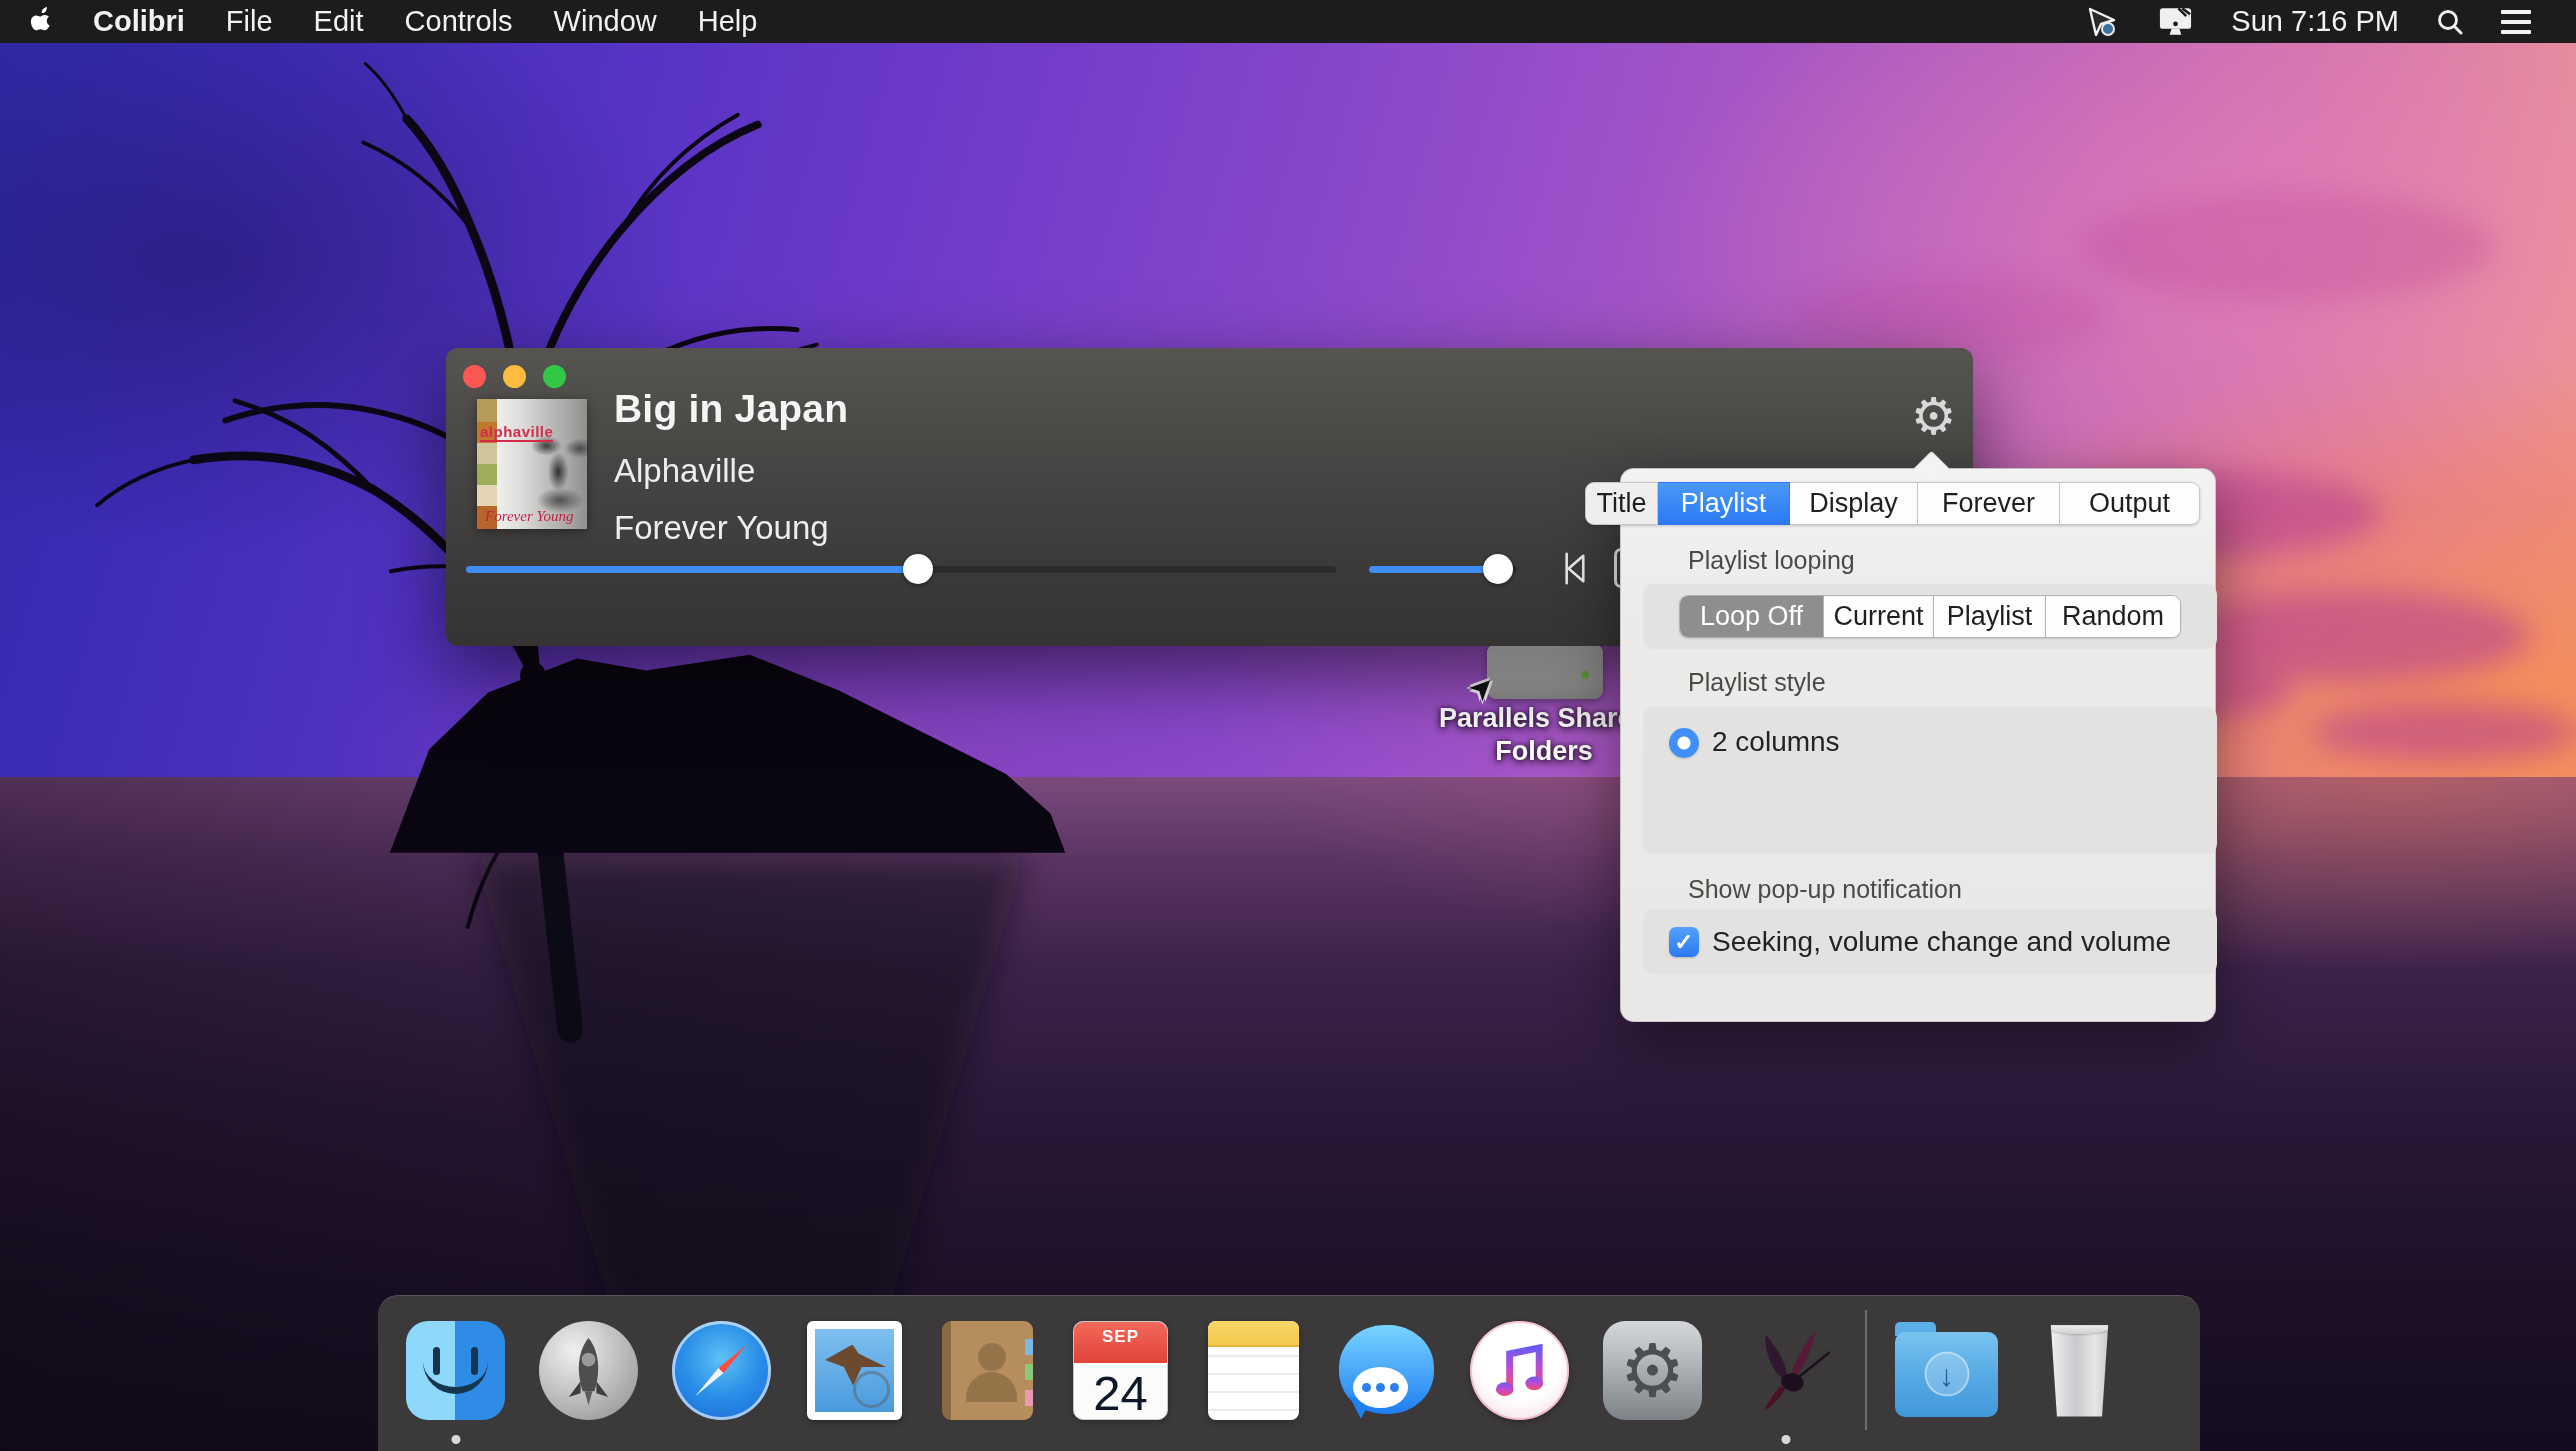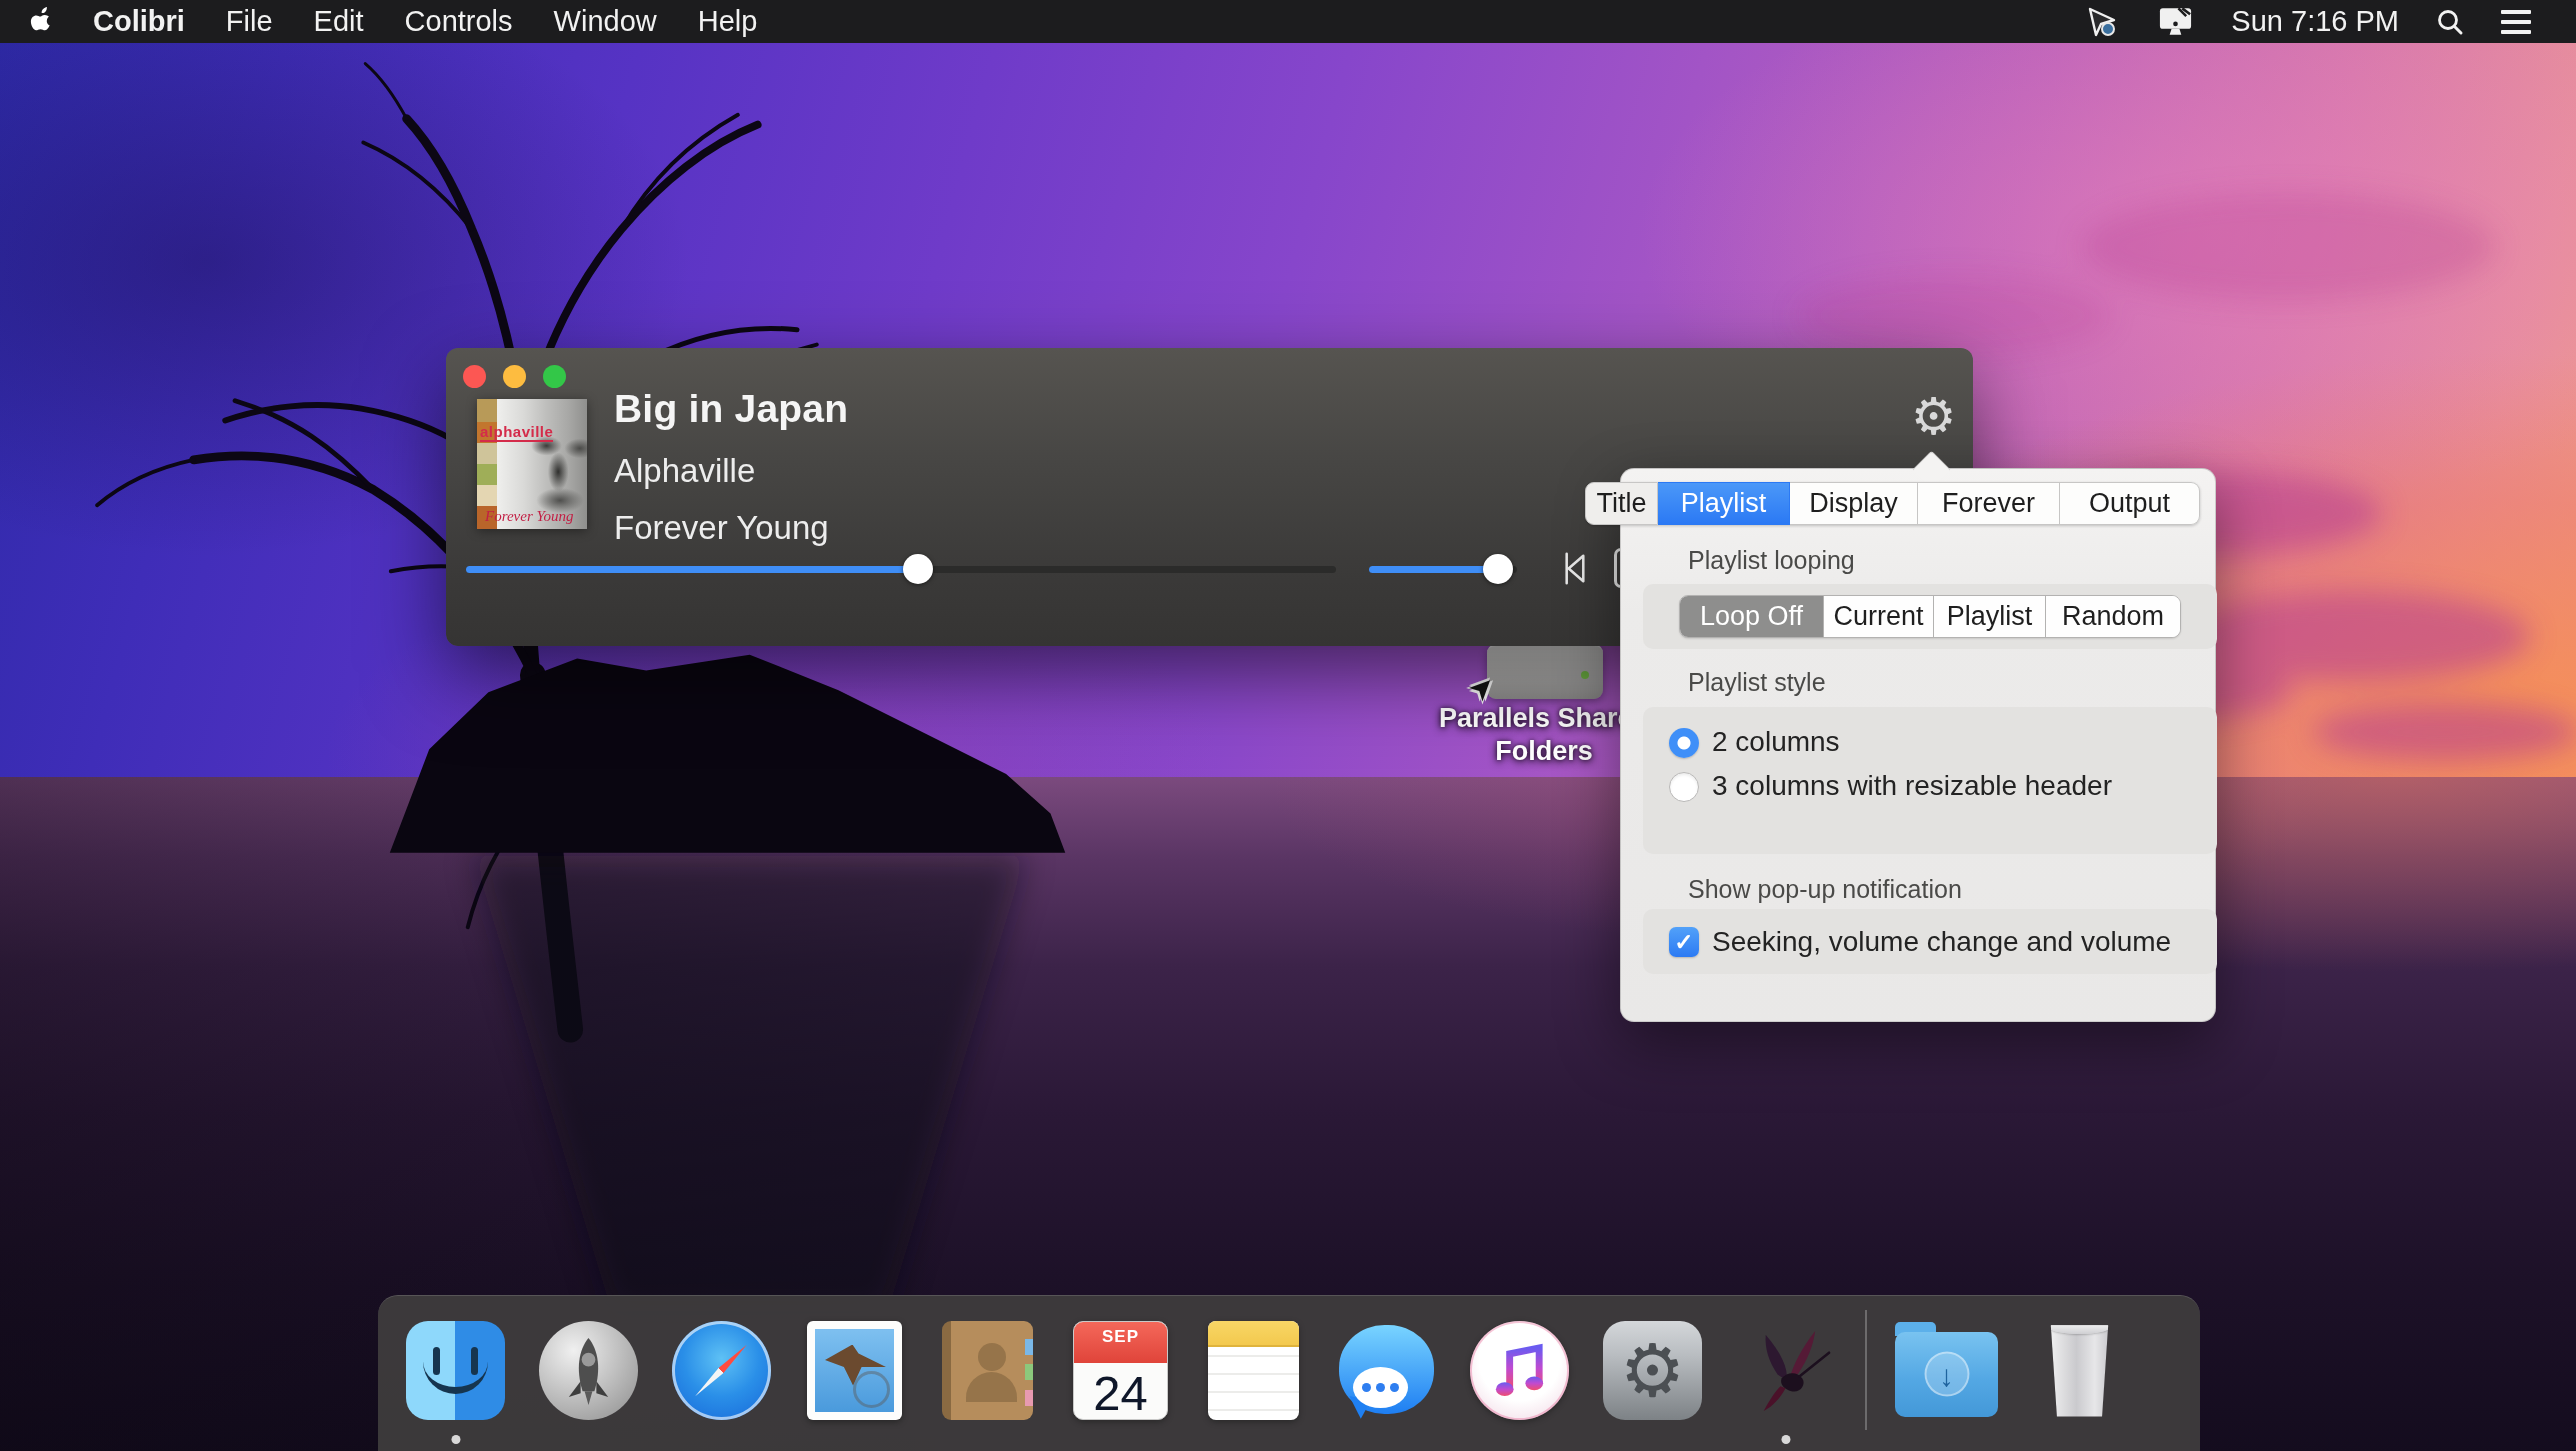--- a/index.html
+++ b/index.html
@@ -354,24 +354,20 @@
         <div class="seg sw-random">Random</div>
       </div>
     </div>
 
     <div class="sec-label lbl-style">Playlist style</div>
     <div class="gbox box-style">
       <div class="radiorow">
         <div class="radio sel"></div>
         <div class="optlabel">2 columns</div>
       </div>
-      <div class="radiorow">
-        <div class="radio"></div>
-        <div class="optlabel">3 columns with resizable header</div>
-      </div>
     </div>
 
     <div class="sec-label lbl-notif">Show pop-up notification</div>
     <div class="gbox box-notif">
       <div class="checkbox">✓</div>
       <div class="optlabel">Seeking, volume change and volume</div>
     </div>
   </div>
 
   <div class="dock">

